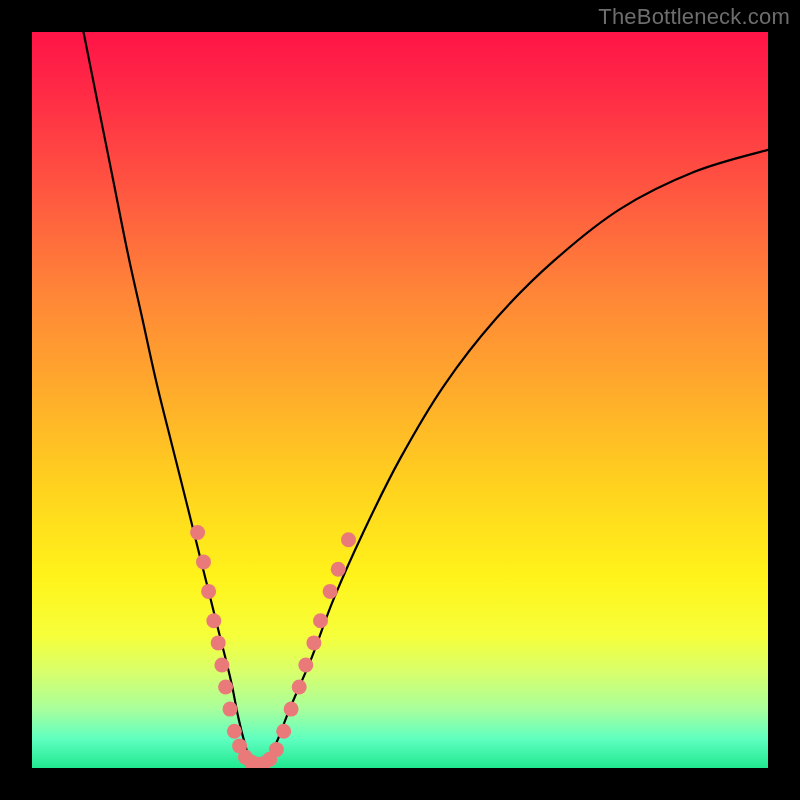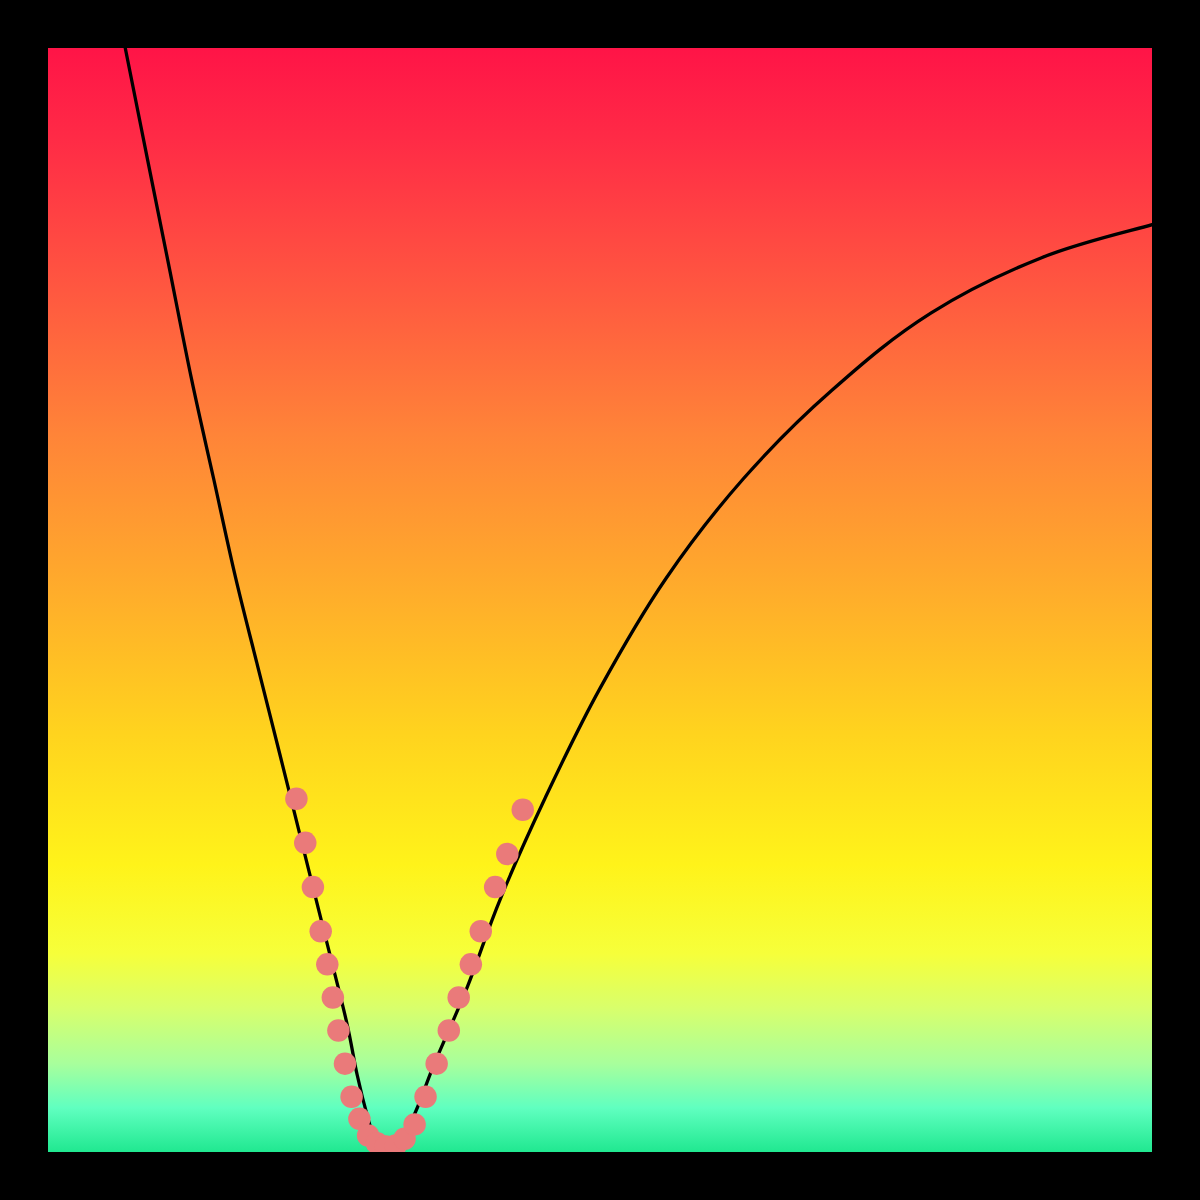--- a/index.html
+++ b/index.html
@@ -87,13 +87,14 @@
           <circle cx="267.2" cy="655.0" r="7.5" fill="#ea7a7a"></circle>
           <circle cx="273.8" cy="633.0" r="7.5" fill="#ea7a7a"></circle>
           <circle cx="281.9" cy="610.9" r="7.5" fill="#ea7a7a"></circle>
           <circle cx="288.5" cy="588.8" r="7.5" fill="#ea7a7a"></circle>
           <circle cx="298.1" cy="559.4" r="7.5" fill="#ea7a7a"></circle>
           <circle cx="306.2" cy="537.3" r="7.5" fill="#ea7a7a"></circle>
           <circle cx="316.5" cy="507.8" r="7.5" fill="#ea7a7a"></circle>
         </g>
     </svg>
   </div>
+  <div class="watermark">TheBottleneck.com</div>
 </div>
 
 </body></html>

